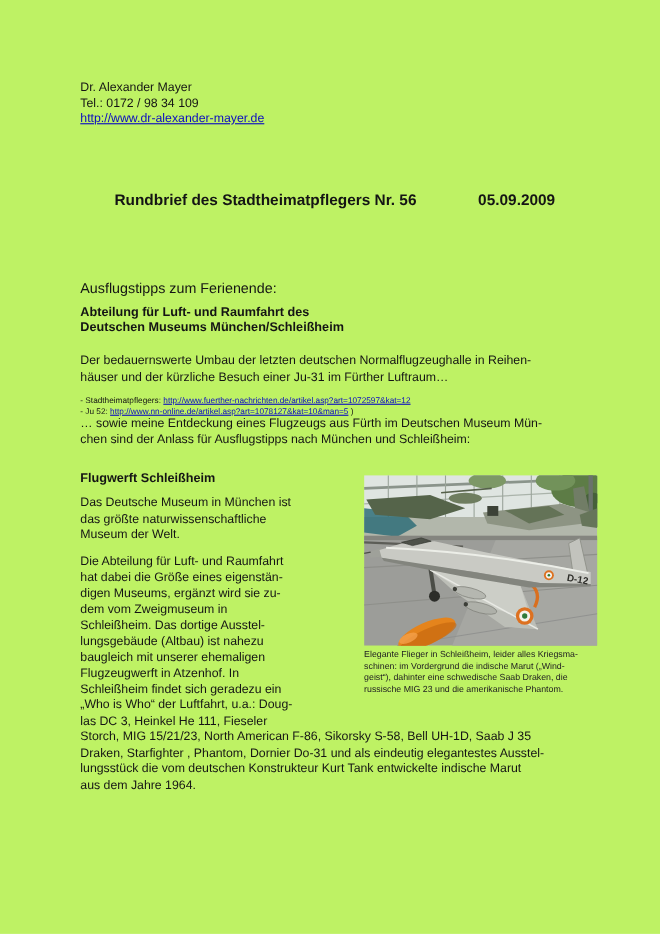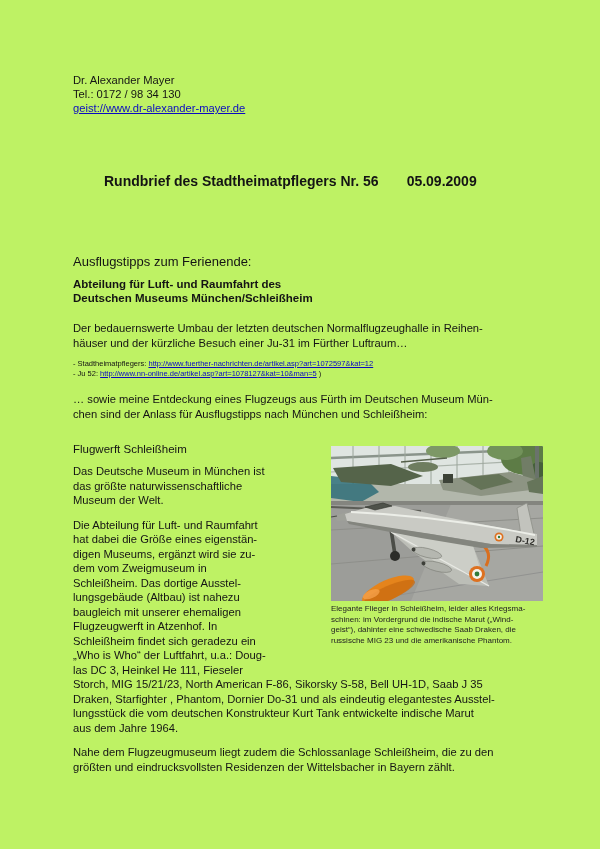--- a/index.html
+++ b/index.html
@@ -23,43 +23,43 @@
   }
   .title-row {
     margin-top: 57px;
     display: flex;
     align-items: baseline;
     font-weight: bold;
     font-size: 14px;
     line-height: 18px;
     padding-left: 31px;
   }
-  .title-date { margin-left: 28px; }
+  .title-date { margin-left: 56px; }
   .tips-section { margin-top: 64px; }
   .tips-heading { font-size: 13px; line-height: 16px; font-weight: normal; }
   .tips-subheading {
     margin-top: 8px;
     font-size: 11.5px;
     line-height: 13.5px;
     font-weight: bold;
     white-space: pre-line;
   }
   .body-par {
     font-size: 11.2px;
     line-height: 14.5px;
     white-space: pre-line;
   }
   .p1 { margin-top: 16px; }
   .footnotes { margin-top: 9px; font-size: 7.5px; line-height: 9.5px; }
   .footnote-line { white-space: pre; }
   .footnote-line .doc-link { font-size: 7.5px; }
-  .p2 { margin-top: 14px; }
+  .p2 { margin-top: 0; }
   .museum-section { margin-top: 21px; }
   .museum-section::after { content: ""; display: block; clear: both; }
-  .museum-heading { font-size: 11.5px; line-height: 14px; font-weight: normal; margin-bottom: 8px; }
+  .museum-heading { font-size: 11.5px; line-height: 14px; font-weight: bold; margin-bottom: 8px; }
   .photo-figure {
     float: right;
     width: 212px;
     margin: 4px 0 6px 10px;
   }
   .photo-figure svg { display: block; width: 212px; height: 155px; }
   .photo-caption {
     margin-top: 3px;
     font-size: 8px;
     line-height: 10.5px;
@@ -68,22 +68,22 @@
   }
   .mp { margin-top: 10px; }
 </style>
 </head>
 <body>
 
 <div class="page">
 
   <div class="sender-block">
     <div class="sender-line">Dr. Alexander Mayer</div>
-    <div class="sender-line">Tel.: 0172 / 98 34 130</div>
-    <div class="sender-line"><a class="doc-link">geist://www.dr-alexander-mayer.de</a></div>
+    <div class="sender-line">Tel.: 0172 / 98 34 109</div>
+    <div class="sender-line"><a class="doc-link">http://www.dr-alexander-mayer.de</a></div>
   </div>
 
   <div class="title-row">
     <span>Rundbrief des Stadtheimatpflegers Nr. 56</span>
     <span class="title-date">05.09.2009</span>
   </div>
 
   <div class="tips-section">
     <div class="tips-heading">Ausflugstipps zum Ferienende:</div>
     <div class="tips-subheading">Abteilung für Luft- und Raumfahrt des
@@ -208,17 +208,15 @@
 lungsgebäude (Altbau) ist nahezu
 baugleich mit unserer ehemaligen
 Flugzeugwerft in Atzenhof. In
 Schleißheim findet sich geradezu ein
 „Who is Who“ der Luftfahrt, u.a.: Doug-
 las DC 3, Heinkel He 111, Fieseler
 Storch, MIG 15/21/23, North American F-86, Sikorsky S-58, Bell UH-1D, Saab J 35
 Draken, Starfighter , Phantom, Dornier Do-31 und als eindeutig elegantestes Ausstel-
 lungsstück die vom deutschen Konstrukteur Kurt Tank entwickelte indische Marut
 aus dem Jahre 1964.</div>
-    <div class="body-par mp">Nahe dem Flugzeugmuseum liegt zudem die Schlossanlage Schleißheim, die zu den
-größten und eindrucksvollsten Residenzen der Wittelsbacher in Bayern zählt.</div>
   </div>
 
 </div>
 
 </body></html>

